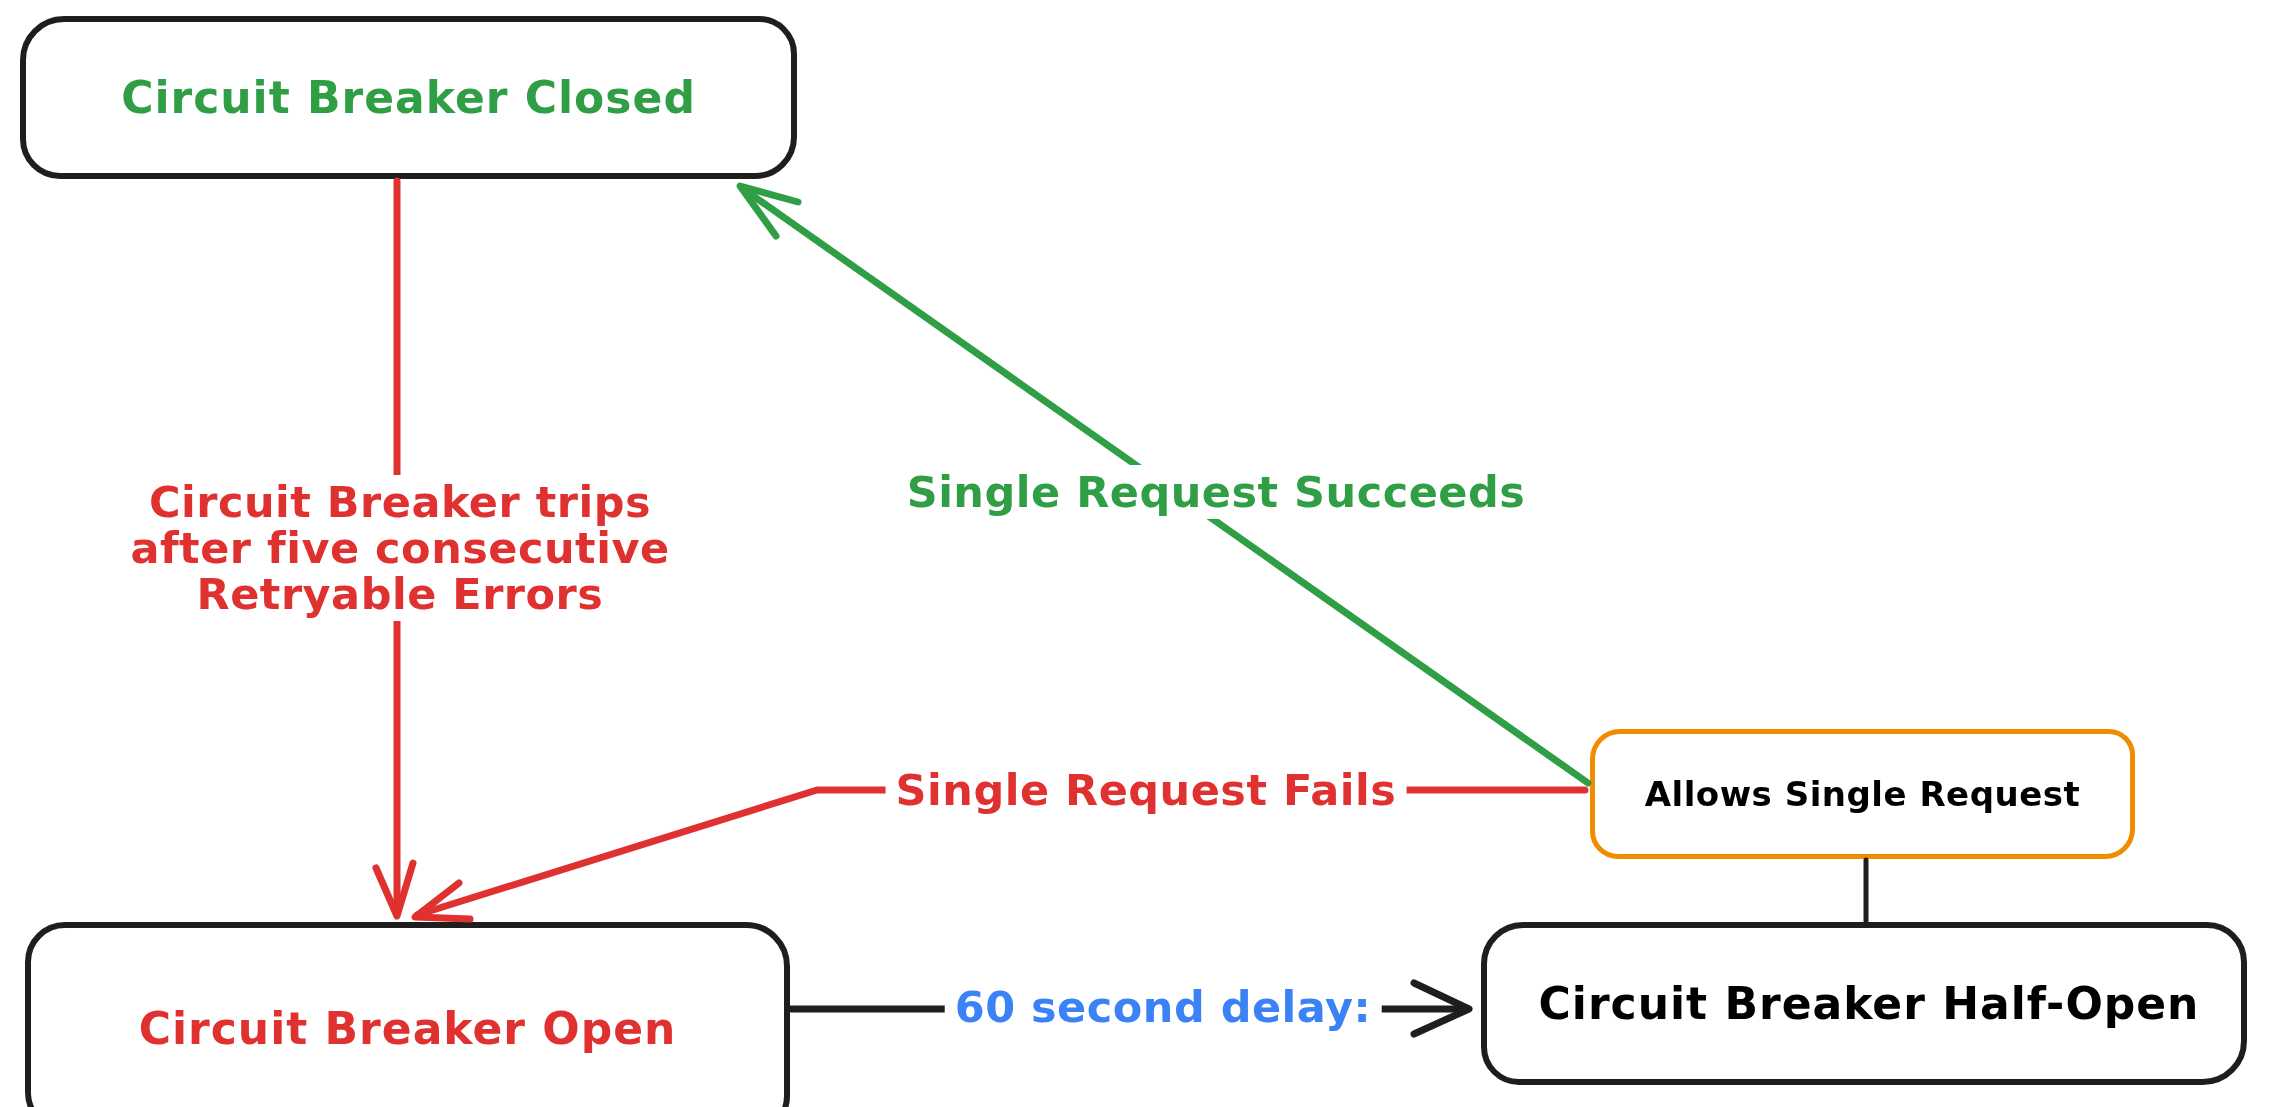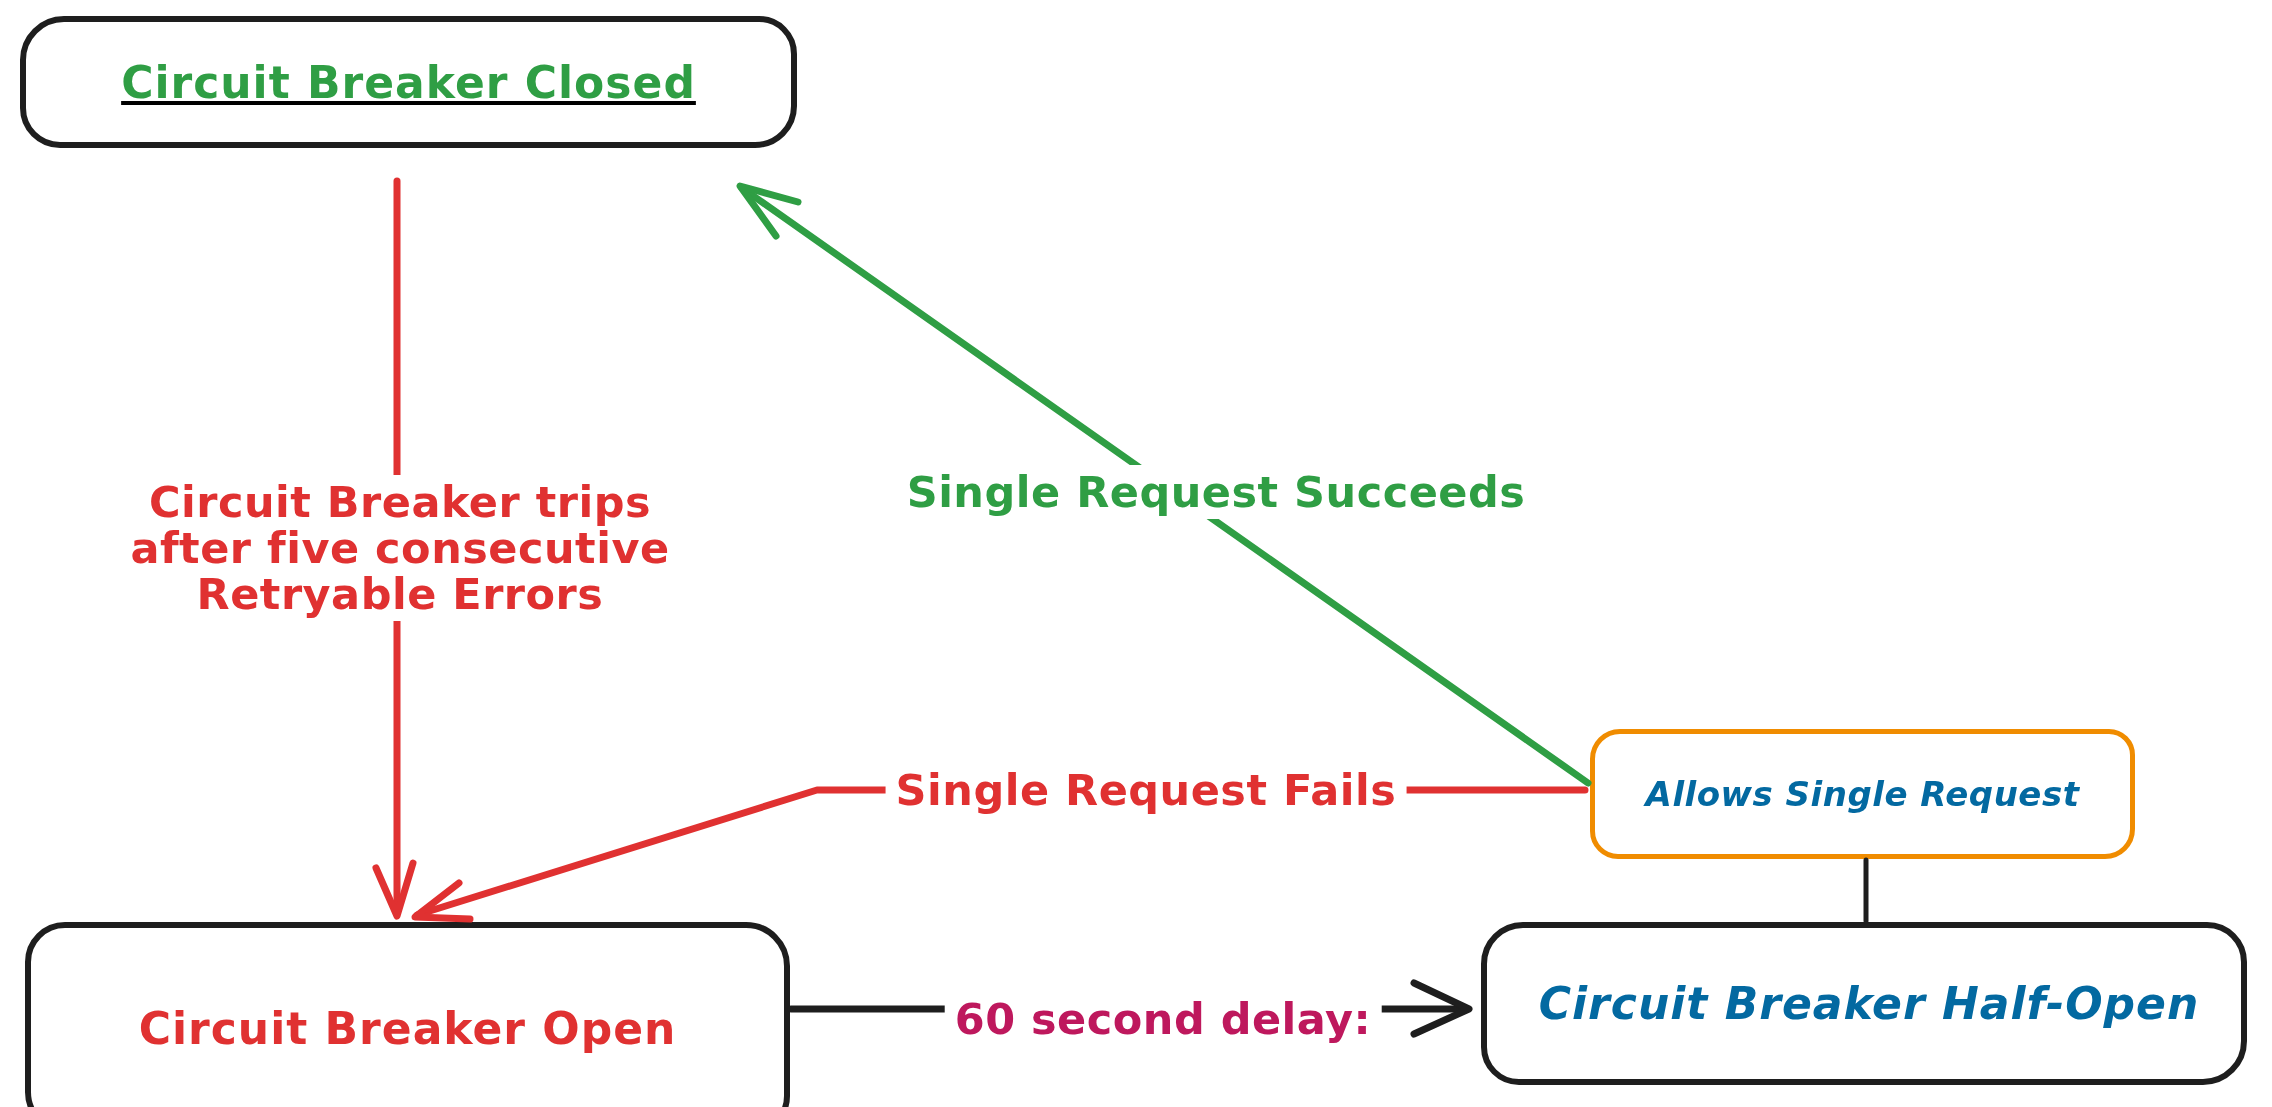--- a/index.html
+++ b/index.html
@@ -7,30 +7,30 @@
     position:relative;width:2272px;height:1107px;background:#ffffff;overflow:hidden;
     font-family:"DejaVu Sans",sans-serif;
   }
   
   .node{
     position:absolute;box-sizing:border-box;background:#ffffff;
     display:flex;align-items:center;justify-content:center;text-align:center;
     z-index:2;
   }
   .node-black{border:6px solid #1e1e1e;}
-  .node-closed   {left:20px;  top:16px;  width:777px;height:132px;border-radius:44px 38px 42px 40px;text-decoration:underline;}
+  .node-closed   {left:20px;  top:16px;  width:777px;height:163px;border-radius:44px 38px 42px 40px;}
   .node-open     {left:25px;  top:922px; width:765px;height:212px;border-radius:40px 44px 38px 42px;}
   .node-halfopen {left:1481px;top:922px; width:766px;height:163px;border-radius:42px 40px 44px 38px;padding-left:10px;}
   .node-allows   {left:1590px;top:729px; width:545px;height:130px;border-radius:30px 26px 30px 28px;border:5px solid #f08c00;}
   .node-label{font-weight:bold;font-size:44px;letter-spacing:1px;white-space:nowrap;}
   .node-allows .node-label{font-size:34px;letter-spacing:0.5px;}
   .t-green {color:#2f9e44;}
   .t-red   {color:#e03131;}
-  .t-orange{color:#0369a1;font-style:italic;}
-  .t-ink   {color:#be185d;margin-top:12px;}
+  .t-orange{color:#000000;}
+  .t-ink   {color:#3b82f6;}
   
   .edges{position:absolute;left:0;top:0;z-index:3;pointer-events:none;}
   .edges line,.edges polyline{fill:none;stroke-width:7;stroke-linecap:round;stroke-linejoin:round;}
   .edges .thin{stroke-width:5;}
   
   .edge-label{
     position:absolute;transform:translate(-50%,-50%);z-index:4;
     background:#ffffff;padding:4px 10px;text-align:center;white-space:nowrap;
     font-weight:bold;font-size:43px;line-height:46px;letter-spacing:0.5px;
   }

